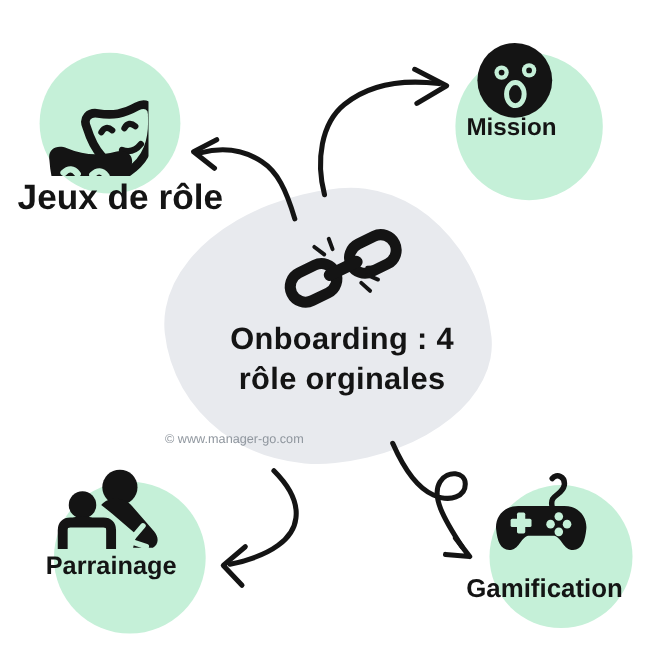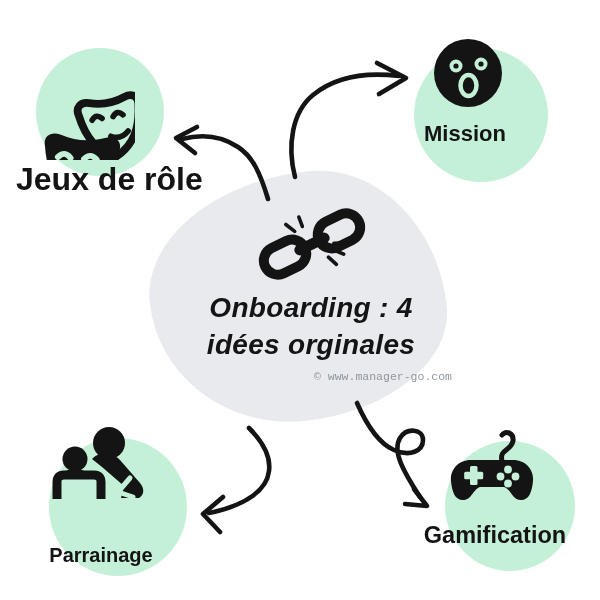--- a/index.html
+++ b/index.html
@@ -9,27 +9,27 @@
   .circle-tl{left:36px;top:48px;width:128px;height:128px;}
   .circle-tr{left:414px;top:48px;width:134px;height:134px;}
   .circle-bl{left:49px;top:438px;width:138px;height:138px;}
   .circle-br{left:445px;top:441px;width:130px;height:130px;}
   .blob{position:absolute;left:150px;top:173px;width:295px;height:248px;background:#e8eaee;
     border-radius:58% 42% 52% 48% / 46% 60% 40% 54%;transform:rotate(-6deg);z-index:1;}
   .icon{position:absolute;z-index:3;}
   .arrows{position:absolute;left:0;top:0;z-index:2;pointer-events:none;}
   .label{position:absolute;z-index:4;color:#141414;font-weight:700;}
   .label-jeux{left:16px;top:161px;font-size:32px;}
-  .label-mission{left:353px;top:122px;width:224px;text-align:center;font-size:22px;line-height:24.5px;}
-  .label-parrainage{left:8px;top:542px;width:186px;text-align:center;font-size:20px;line-height:26px;}
+  .label-mission{left:353px;top:104px;width:224px;text-align:center;font-size:22px;line-height:24.5px;}
+  .label-parrainage{left:8px;top:501px;width:186px;text-align:center;font-size:23px;line-height:26px;}
   .label-gamification{left:393px;top:522px;width:204px;text-align:center;font-size:23.5px;}
   .title{position:absolute;left:150px;top:289px;width:322px;text-align:center;z-index:4;
-    color:#141414;font-weight:700;font-size:28px;line-height:37px;letter-spacing:.3px;font-style:italic;}
-  .copyright{position:absolute;left:150px;top:370px;width:302px;text-align:right;z-index:4;
-    color:#8f969e;font-weight:400;font-size:11.5px;font-family:Liberation Mono, monospace;}
+    color:#141414;font-weight:700;font-size:28px;line-height:37px;letter-spacing:.3px;}
+  .copyright{position:absolute;left:150px;top:394px;width:302px;text-align:left;z-index:4;
+    color:#8f969e;font-weight:400;font-size:11.5px;}
 </style>
 </head>
 <body>
 
 <div class="stage">
 
   <div class="node-circle circle-tl"></div>
   <div class="node-circle circle-tr"></div>
   <div class="node-circle circle-bl"></div>
   <div class="node-circle circle-br"></div>
@@ -115,21 +115,21 @@
     <rect x="20" y="38" width="7.5" height="19" rx="1.5" fill="#c5f0d8"></rect>
     <rect x="14.2" y="43.7" width="19" height="7.5" rx="1.5" fill="#c5f0d8"></rect>
     <circle cx="58" cy="41.5" r="3.9" fill="#c5f0d8"></circle>
     <circle cx="65.5" cy="48.5" r="3.9" fill="#c5f0d8"></circle>
     <circle cx="58" cy="55.5" r="3.9" fill="#c5f0d8"></circle>
     <circle cx="50.5" cy="48.5" r="3.9" fill="#c5f0d8"></circle>
   </svg>
 
   <div class="title">
     <div>Onboarding : 4</div>
-    <div>idées orginales</div>
+    <div>rôle orginales</div>
   </div>
   <div class="copyright">© www.manager-go.com</div>
 
   <div class="label label-jeux">Jeux de rôle</div>
   <div class="label label-mission">
     <div>Mission</div>
   </div>
   <div class="label label-parrainage">
     <div>Parrainage</div>
   </div>

